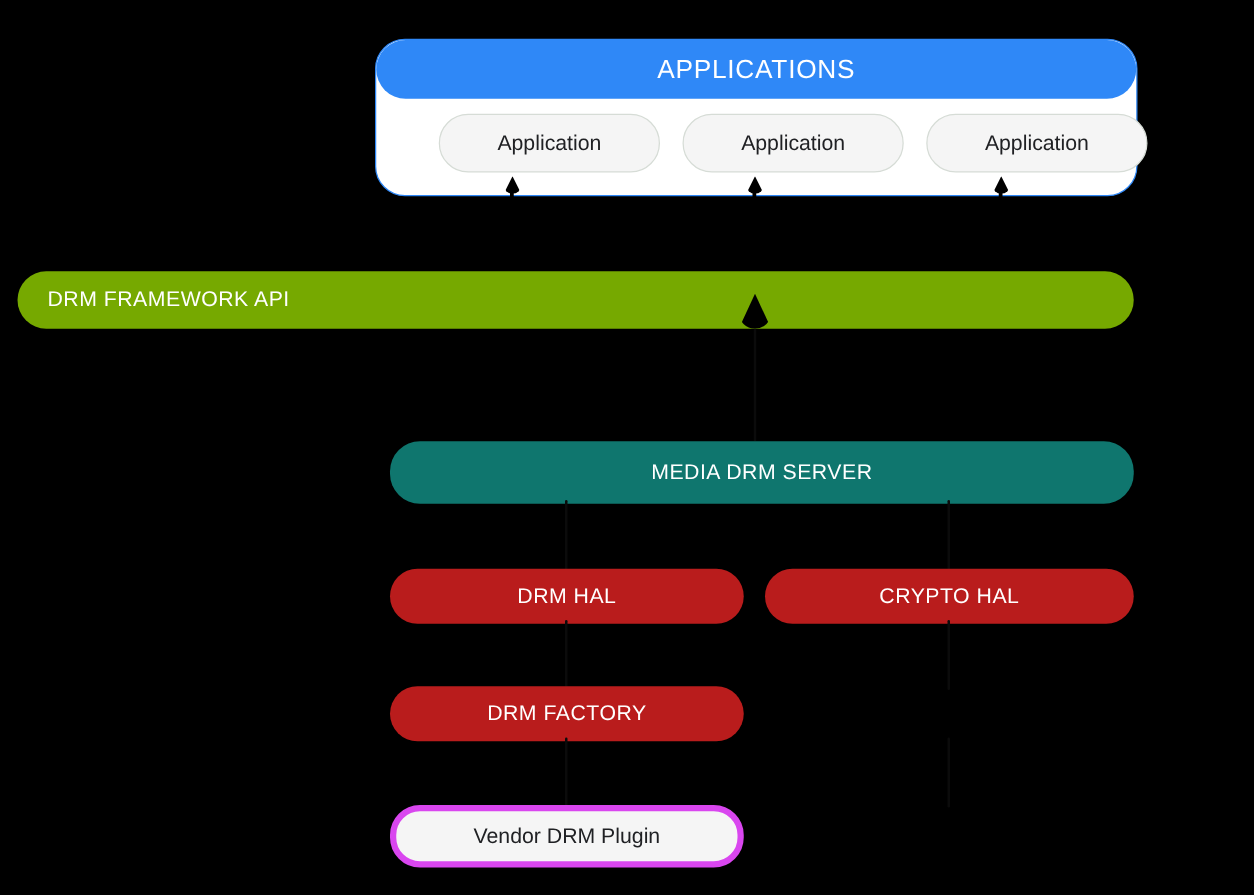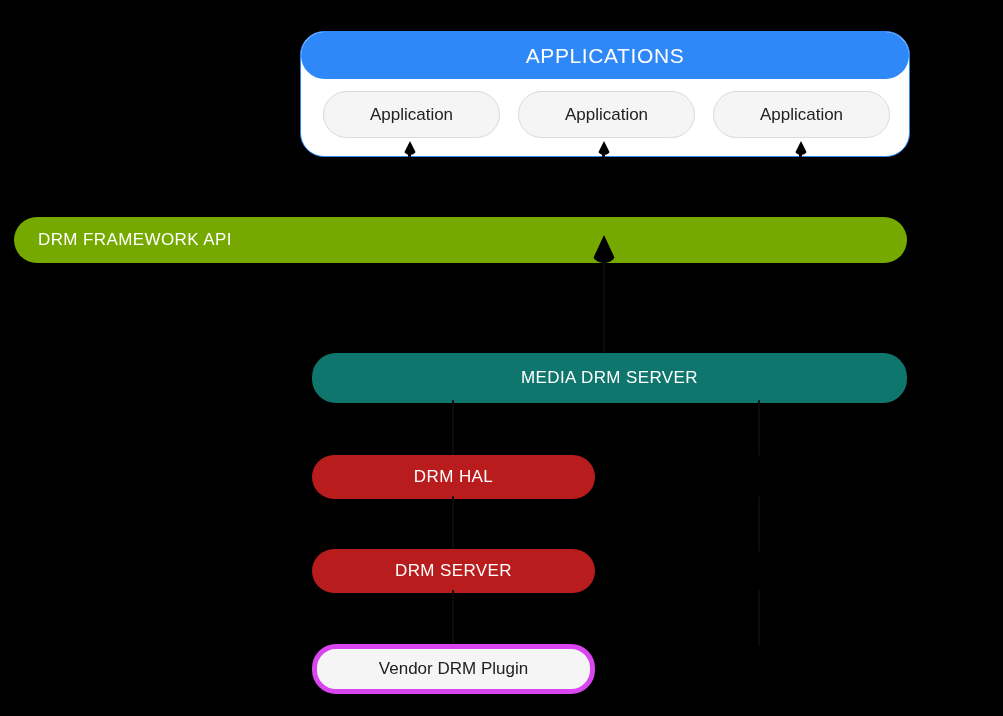--- a/index.html
+++ b/index.html
@@ -46,20 +46,21 @@
     position: absolute;
     top: 59px;
     height: 47px;
     background: #f5f5f5;
     border: 1px solid #d6dcd6;
     display: flex;
     align-items: center;
     justify-content: center;
     color: #202124;
     font-size: 17px;
+    margin-left: 28px;
   }
   .app-box.a1 { left: 22px;  width: 177px; }
   .app-box.a2 { left: 217px; width: 177px; }
   .app-box.a3 { left: 412px; width: 177px; }
 
   
   .framework-bar {
     position: absolute;
     left: 14px;
     top: 217px;
@@ -189,24 +190,25 @@
               border-bottom:28px solid #000000;"></div>
 
   <div class="conn-line" style="left:603px; top:263px; height:90px;"></div>
 
   <div class="media-server">MEDIA DRM SERVER</div>
 
   <div class="conn-line" style="left:452px; top:400px; height:56px;"></div>
   <div class="conn-line" style="left:758px; top:400px; height:56px;"></div>
 
   <div class="orange-box col-left row-hal">DRM HAL</div>
+  <div class="orange-box col-right row-hal">CRYPTO HAL</div>
 
   <div class="conn-line" style="left:452px; top:496px; height:56px;"></div>
   <div class="conn-line" style="left:758px; top:496px; height:56px;"></div>
 
-  <div class="orange-box col-left row-factory">DRM SERVER</div>
+  <div class="orange-box col-left row-factory">DRM FACTORY</div>
 
   <div class="conn-line" style="left:452px; top:590px; height:56px;"></div>
   <div class="conn-line" style="left:758px; top:590px; height:56px;"></div>
 
   <div class="plugin-box col-left">Vendor DRM Plugin</div>
 
 </div>
 
 </body></html>

